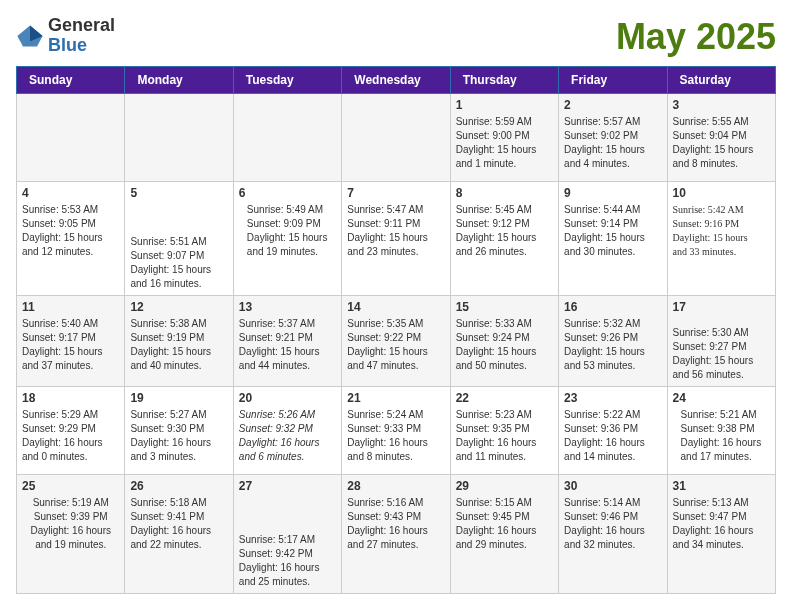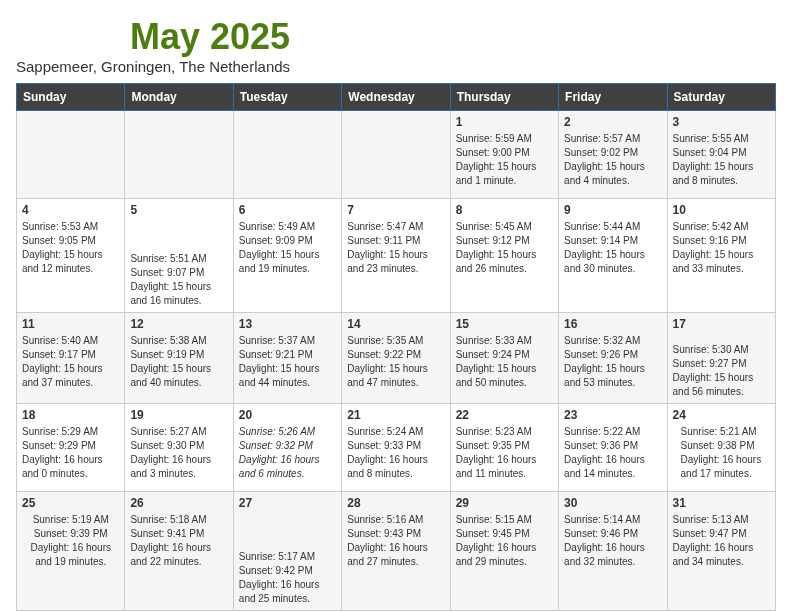--- a/index.html
+++ b/index.html
@@ -43,24 +43,24 @@
     .subtitle {
       font-size: 15px;
       color: #333;
     }
     table {
       width: 100%;
       border-collapse: collapse;
       font-size: 11px;
     }
     thead th {
-      background-color: #404040;
+      background-color: #4c1d95;
       color: #fff;
       text-align: left;
-      padding: 6px 6px;
+      padding: 6px 12px;
       font-size: 12px;
       font-weight: bold;
       border: 1px solid #2c6fad;
     }
     tbody td {
       border: 1px solid #ccc;
       vertical-align: top;
       padding: 4px 5px;
       width: calc(100% / 7);
       height: 88px;
@@ -83,23 +83,32 @@
       color: #333;
     }
     .empty-cell {
       background-color: inherit;
     }
   </style>
 </head>
 <body>
 
 <div class="header">
+  <div class="logo">
+    <svg class="logo-icon" viewBox="0 0 40 40" xmlns="http://www.w3.org/2000/svg">
+      <polygon points="20,5 38,20 30,35 10,35 2,20" fill="#2c6fad" opacity="0.85"></polygon>
+      <polygon points="20,5 38,20 20,28" fill="#1a4f8a"></polygon>
+    </svg>
+    <div class="logo-text">
+      <span class="logo-general">General</span><br>
+      <span class="logo-blue">Blue</span>
+    </div>
+  </div>
   <div class="title-block">
     <div class="month-title">May 2025</div>
-    <div class="subtitle">Sappemeer, Groningen, The Netherlands</div>
   </div>
 </div>
 
 <table>
   <thead>
     <tr>
     <th>Sunday</th>
         <th>Monday</th>
         <th>Tuesday</th>
         <th>Wednesday</th>
@@ -146,21 +155,21 @@
         </td>
         <td>
           <div class="day-number">5</div>
           <div class="day-info" style="white-space: pre-line; margin-top: 35px;">Sunrise: 5:51 AM
 Sunset: 9:07 PM
 Daylight: 15 hours
 and 16 minutes.</div>
         </td>
         <td>
           <div class="day-number">6</div>
-          <div class="day-info" style="white-space: pre-line;">Sunrise: 5:49 AM
+          <div class="day-info" style="white-space: pre-line; margin-left: 8px;">Sunrise: 5:49 AM
 Sunset: 9:09 PM
 Daylight: 15 hours
 and 19 minutes.</div>
         </td>
         <td>
           <div class="day-number">7</div>
           <div class="day-info" style="white-space: pre-line;">Sunrise: 5:47 AM
 Sunset: 9:11 PM
 Daylight: 15 hours
 and 23 minutes.</div>
@@ -174,21 +183,21 @@
         </td>
         <td>
           <div class="day-number">9</div>
           <div class="day-info" style="white-space: pre-line;">Sunrise: 5:44 AM
 Sunset: 9:14 PM
 Daylight: 15 hours
 and 30 minutes.</div>
         </td>
         <td>
           <div class="day-number">10</div>
-          <div class="day-info" style="white-space: pre-line;">Sunrise: 5:42 AM
+          <div class="day-info" style="white-space: pre-line; font-family: Liberation Serif, serif;">Sunrise: 5:42 AM
 Sunset: 9:16 PM
 Daylight: 15 hours
 and 33 minutes.</div>
         </td>
       </tr>
       <tr>
         <td>
           <div class="day-number">11</div>
           <div class="day-info" style="white-space: pre-line;">Sunrise: 5:40 AM
 Sunset: 9:17 PM

